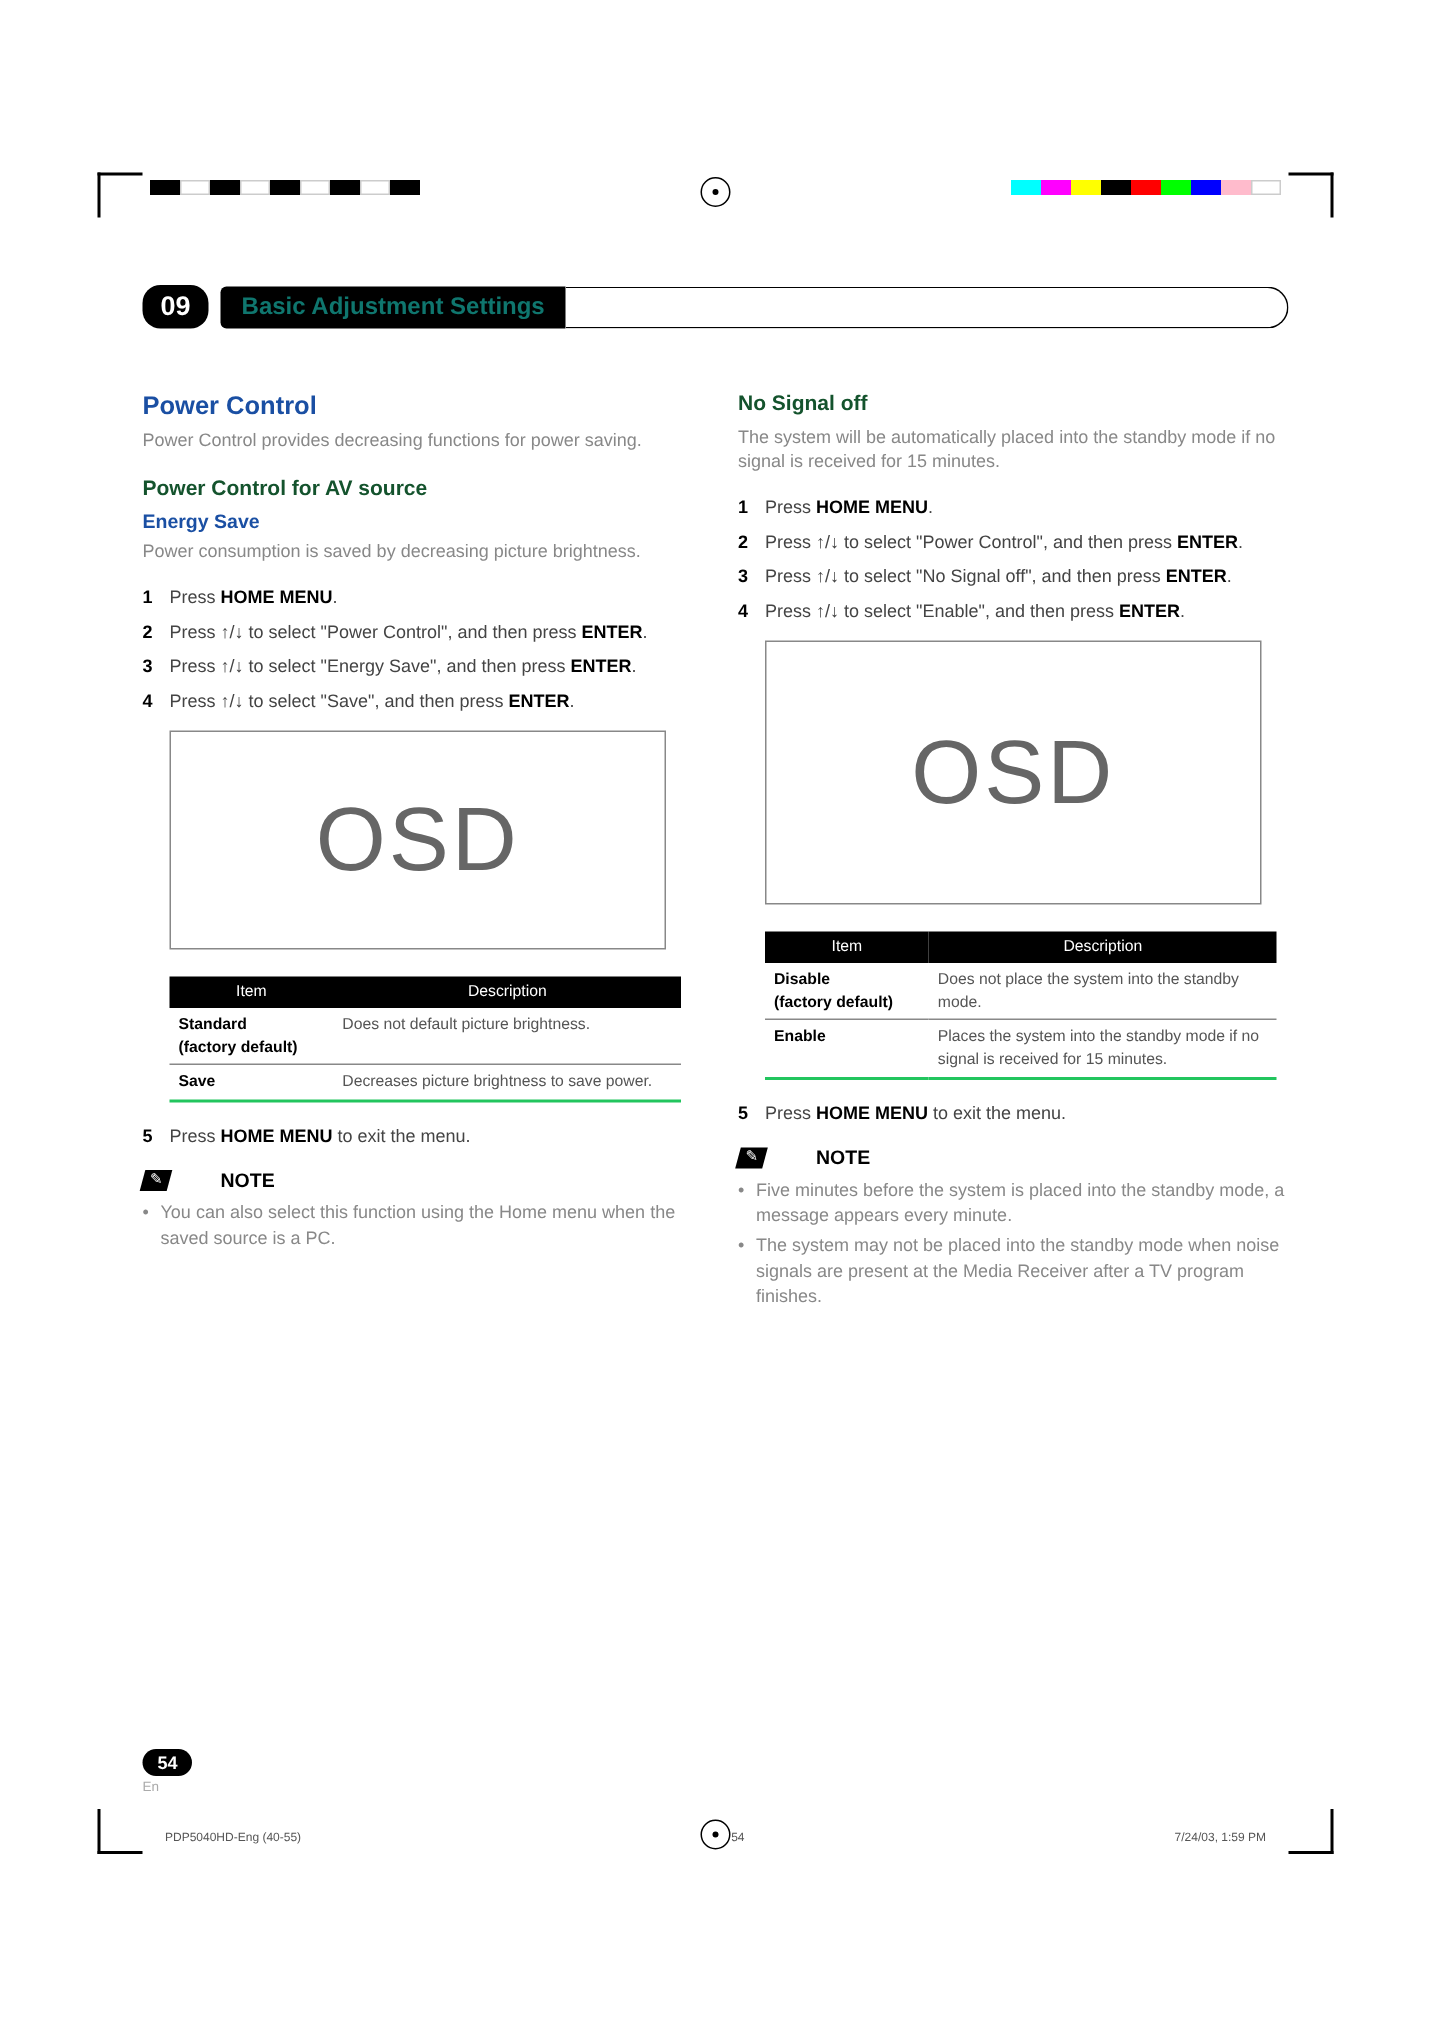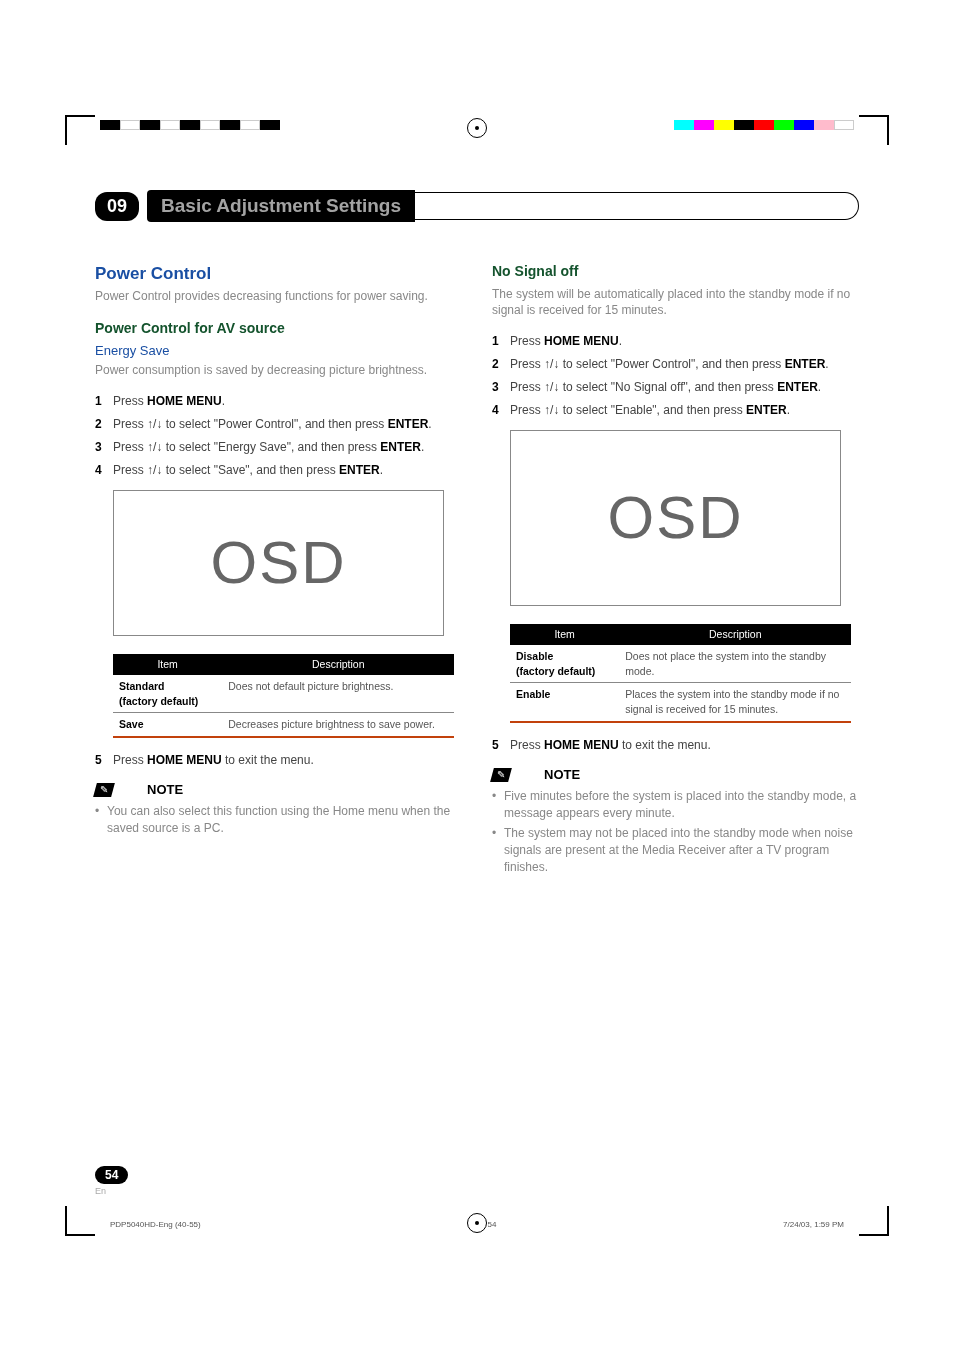--- a/index.html
+++ b/index.html
@@ -13,44 +13,44 @@
 .center-reg::after { content: ""; position: absolute; top: 50%; left: 50%; width: 4px; height: 4px; background: #000; border-radius: 50%; transform: translate(-50%,-50%); }
 .center-reg.bottom { top: auto; bottom: 118px; }
 
 .color-block-l { position: absolute; top: 120px; left: 100px; display: flex; }
 .color-block-l span, .color-block-r span { width: 20px; height: 10px; display: inline-block; }
 .color-block-r { position: absolute; top: 120px; right: 100px; display: flex; }
 
 .page { padding: 190px 95px 0 95px; }
 .chapter-header { display: flex; align-items: center; margin-bottom: 40px; position: relative; }
 .chapter-badge { background: #000; color: #fff; border-radius: 12px; padding: 4px 12px; font-weight: bold; font-size: 18px; margin-right: 8px; }
-.chapter-title-box { background: #000; color: #a3a3a3; padding: 5px 14px; font-weight: bold; font-size: 19px; border-radius: 4px 0 0 4px; }
+.chapter-title-box { background: #000; color: #0f766e; padding: 5px 14px; font-weight: bold; font-size: 16px; border-radius: 4px 0 0 4px; }
 .header-lozenge { flex: 1; height: 28px; border: 1px solid #000; border-left: none; border-radius: 0 14px 14px 0; }
 
 .columns { display: flex; gap: 30px; }
 .col { flex: 1; font-size: 12px; line-height: 1.4; color: #444; }
 h2.section { color: #1a4fa3; font-size: 17px; font-weight: bold; margin-bottom: 2px; }
 .body-text { margin-bottom: 14px; color: #888; }
 h3.subsection { font-size: 14px; font-weight: bold; margin-bottom: 4px; color: #14532d; }
-h4.subsub { color: #1a4fa3; font-size: 13px; font-weight: normal; margin-bottom: 2px; }
+h4.subsub { color: #1a4fa3; font-size: 13px; font-weight: bold; margin-bottom: 2px; }
 ol.steps { list-style: none; padding: 0; margin: 0 0 12px 0; }
 ol.steps li { display: flex; margin-bottom: 6px; color: #444; }
 ol.steps .num { font-weight: bold; color: #000; width: 18px; flex-shrink: 0; }
 ol.steps .text { flex: 1; }
 ol.steps b { color: #000; }
 .arrow { font-family: Arial; }
 
 .osd-box { border: 1px solid #888; padding: 30px 20px; margin: 10px 18px 18px 18px; text-align: center; }
 .osd-text { font-size: 60px; font-weight: 500; color: #666; letter-spacing: 2px; }
 
 table.opts { width: 93%; margin: 0 0 14px 18px; border-collapse: collapse; font-size: 10.5px; }
 table.opts th { background: #000; color: #fff; text-align: center; padding: 3px 6px; font-weight: normal; }
 table.opts td { padding: 4px 6px; vertical-align: top; border-bottom: 1px solid #888; color: #555; }
 table.opts td.item { font-weight: bold; color: #000; width: 32%; }
-table.opts tr:last-child td { border-bottom: 2px solid #c2410c; }
+table.opts tr:last-child td { border-bottom: 2px solid #22c55e; }
 
 .note-head { display: flex; align-items: center; gap: 6px; margin-bottom: 4px; margin-top: 6px; }
 .note-icon { width: 18px; height: 14px; background: #000; color: #fff; font-size: 10px; display: flex; align-items: center; justify-content: center; transform: skewX(-15deg); }
 .note-icon span { transform: skewX(15deg); }
 .note-label { font-weight: bold; font-size: 13px; color: #000; margin-left: 28px; }
 ul.note { list-style: none; padding: 0; }
 ul.note li { display: flex; margin-bottom: 4px; color: #888; }
 ul.note li::before { content: "•"; width: 12px; flex-shrink: 0; color: #888; }
 
 .page-badge { position: absolute; bottom: 155px; left: 95px; }

